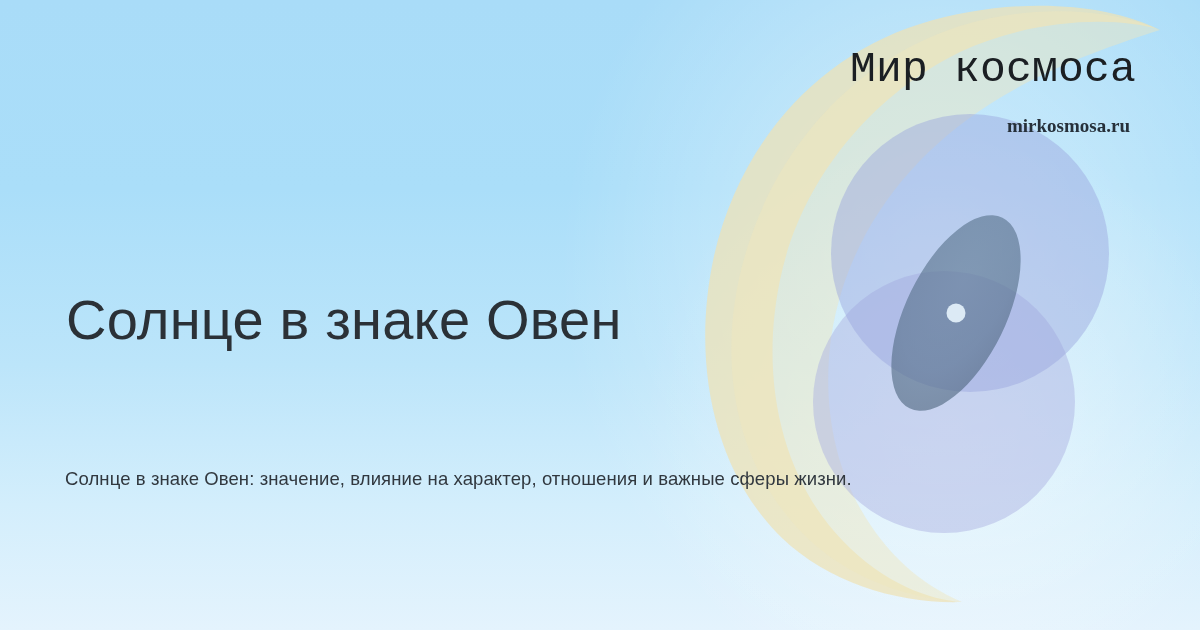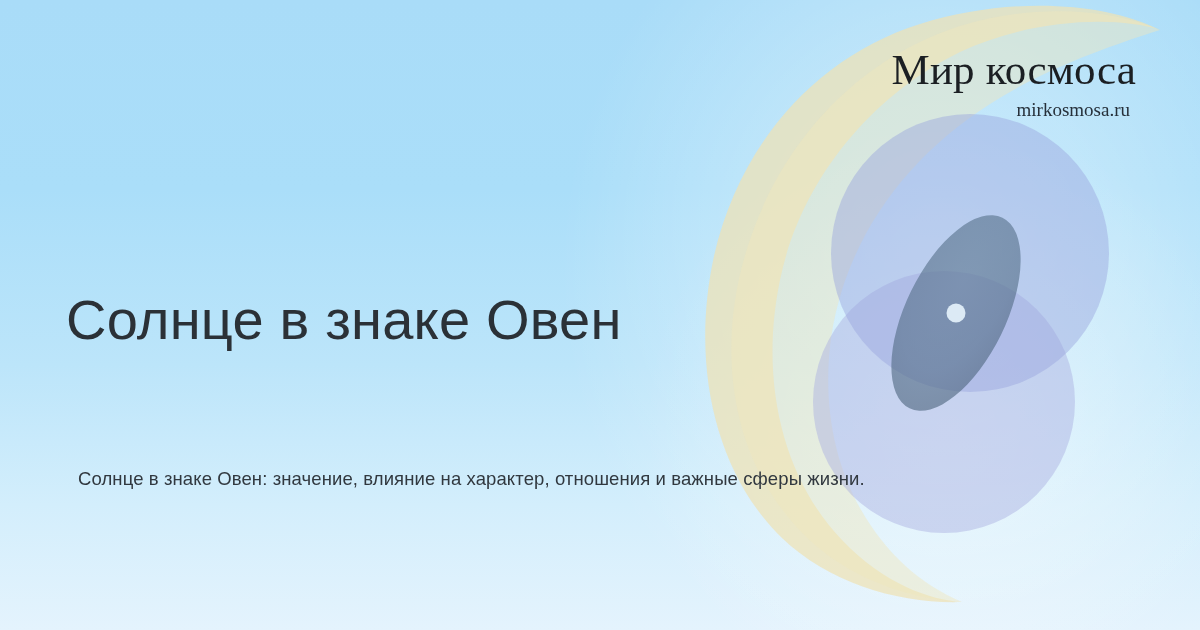--- a/index.html
+++ b/index.html
@@ -64,53 +64,53 @@
   
   .logo-block {
     position: absolute;
     right: 64px;
     top: 48px;
     text-align: right;
     line-height: 1;
   }
 
   .logo-title {
-    font-family: Liberation Serif, serif;
+    font-family: Liberation Mono, monospace;
     font-size: 43px;
     font-weight: 400;
     color: #1b1f23;
     letter-spacing: 0.2px;
     white-space: nowrap;
   }
 
   .logo-domain {
     font-family: "Liberation Serif", serif;
     font-size: 19px;
-    font-weight: 400;
+    font-weight: 700;
     color: #26303a;
-    margin-top: 9px;
+    margin-top: 25px;
     margin-right: 6px;
     white-space: nowrap;
   }
 
   .page-title {
     position: absolute;
     left: 66px;
     top: 251px;
     font-size: 56px;
     font-weight: 400;
     color: #2b3137;
     letter-spacing: 0.2px;
     line-height: 1.1;
     white-space: nowrap;
   }
 
   .page-subtitle {
     position: absolute;
-    left: 78px;
+    left: 65px;
     top: 448px;
     font-size: 18.5px;
     font-weight: 400;
     color: #31383f;
     letter-spacing: 0.1px;
     line-height: 1.3;
     white-space: nowrap;
   }
 </style>
 </head>

